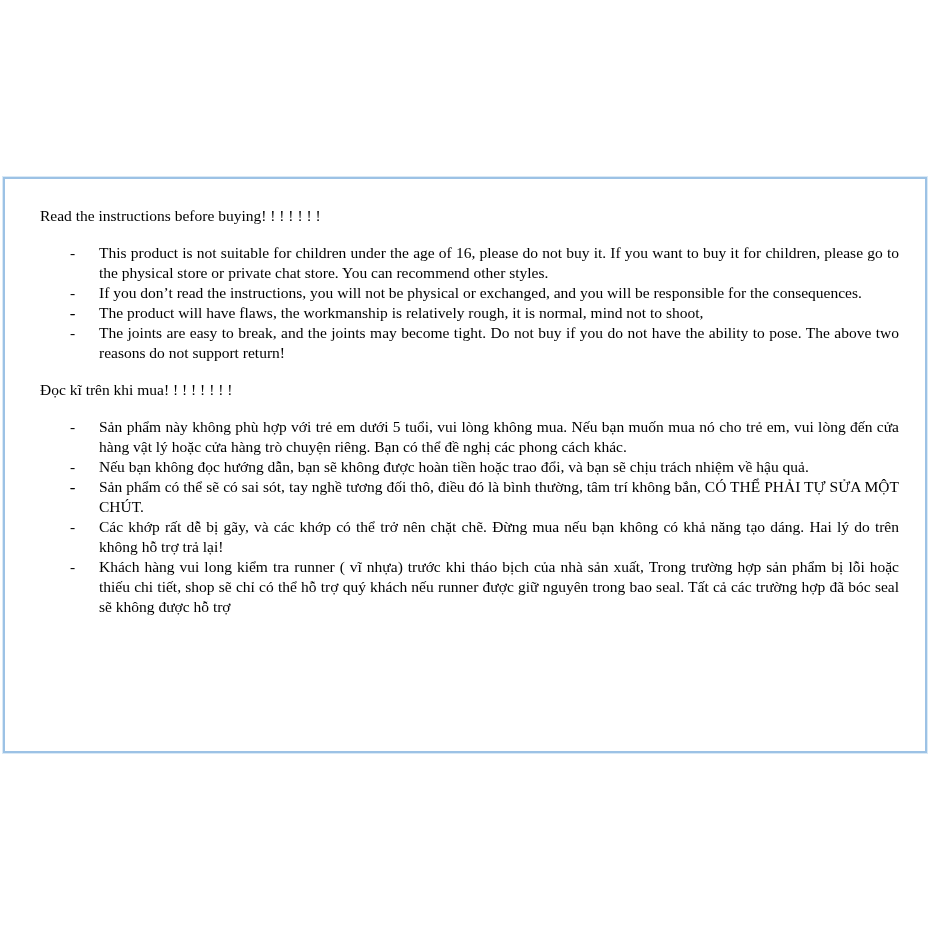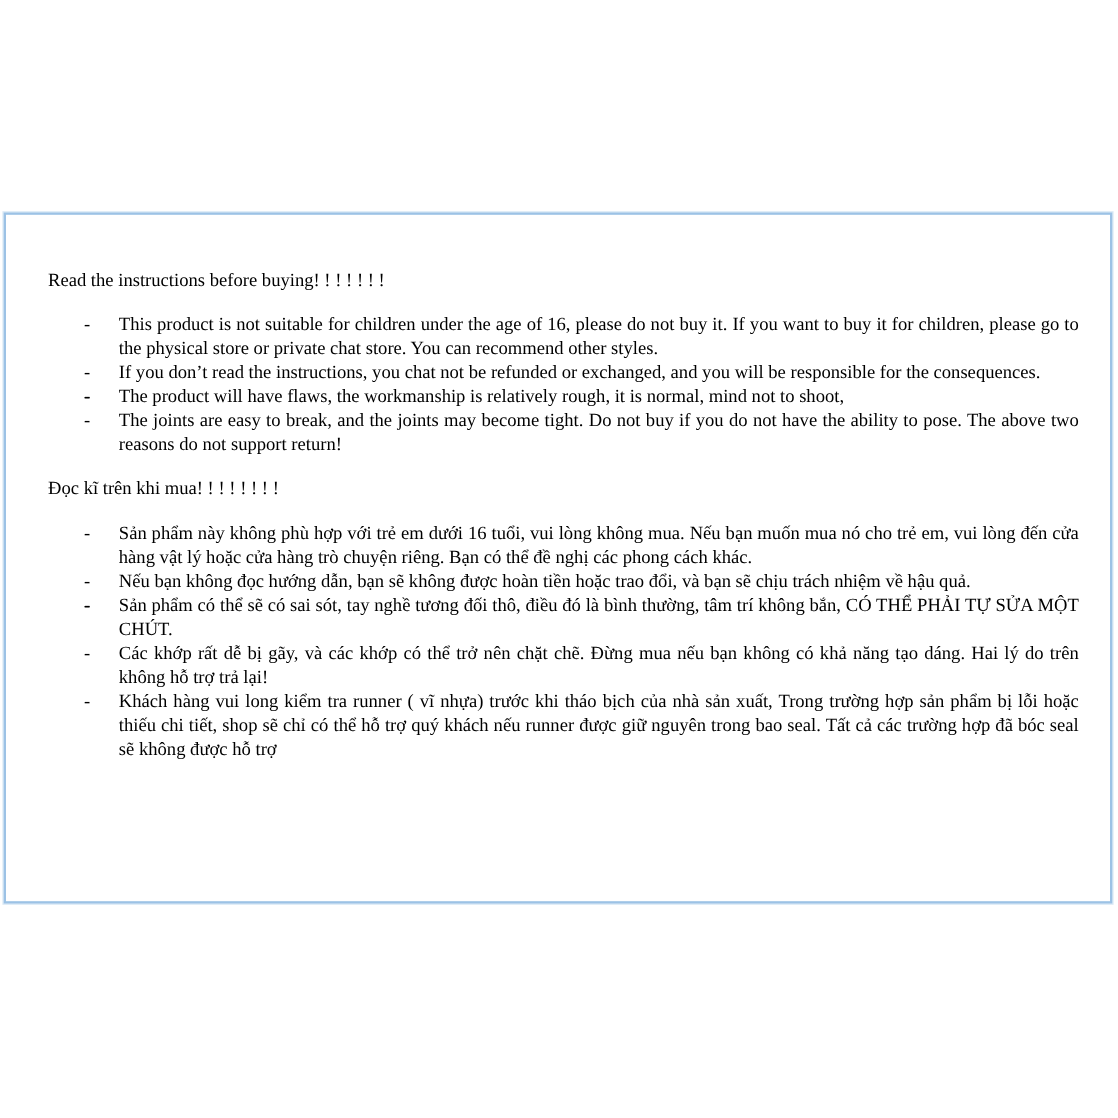--- a/index.html
+++ b/index.html
@@ -19,21 +19,21 @@
   .notice-box {
     position: absolute;
     left: 3px;
     top: 177px;
     width: 924px;
     height: 576px;
     box-sizing: border-box;
     background: #ffffff;
     border: 2px solid #9CC2E5;
     box-shadow: 0 0 0 1px #D9E9F6;
-    padding: 45px 26px 0 35px;
+    padding: 27px 26px 0 35px;
     font-size: 15.5px;
     line-height: 20px;
   }
   .heading {
     margin: 0;
     text-align: left;
     white-space: pre-wrap;
   }
   .bullets {
     list-style: none;
@@ -67,41 +67,41 @@
 
     <p class="heading">Read the instructions before buying! ! ! ! ! ! !</p>
 
     <ul class="bullets">
       <li class="bullet-item">
         <span class="dash">-</span>
         <span>This product is not suitable for children under the age of 16, please do not buy it. If you want to buy it for children, please go to the physical store or private chat store. You can recommend other styles.</span>
       </li>
       <li class="bullet-item">
         <span class="dash">-</span>
-        <span>If you don’t read the instructions, you chat not be refunded or exchanged, and you will be responsible for the consequences.</span>
+        <span>If you don’t read the instructions, you will not be physical or exchanged, and you will be responsible for the consequences.</span>
       </li>
       <li class="bullet-item">
         <span class="dash">-</span>
       </li>
       <li class="bullet-item">
         <span class="dash">-</span>
         <span>The product will have flaws, the workmanship is relatively rough, it is normal, mind not to shoot,</span>
       </li>
       <li class="bullet-item">
         <span class="dash">-</span>
         <span>The joints are easy to break, and the joints may become tight. Do not buy if you do not have the ability to pose. The above two reasons do not support return!</span>
       </li>
     </ul>
 
     <p class="heading">Đọc kĩ trên khi mua! ! ! ! ! ! ! !</p>
 
     <ul class="bullets">
       <li class="bullet-item">
         <span class="dash">-</span>
-        <span>Sản phẩm này không phù hợp với trẻ em dưới 16 tuổi, vui lòng không mua. Nếu bạn muốn mua nó cho trẻ em, vui lòng đến cửa hàng vật lý hoặc cửa hàng trò chuyện riêng. Bạn có thể đề nghị các phong cách khác.</span>
+        <span>Sản phẩm này không phù hợp với trẻ em dưới 5 tuổi, vui lòng không mua. Nếu bạn muốn mua nó cho trẻ em, vui lòng đến cửa hàng vật lý hoặc cửa hàng trò chuyện riêng. Bạn có thể đề nghị các phong cách khác.</span>
       </li>
       <li class="bullet-item">
         <span class="dash">-</span>
         <span>Nếu bạn không đọc hướng dẫn, bạn sẽ không được hoàn tiền hoặc trao đổi, và bạn sẽ chịu trách nhiệm về hậu quả.</span>
       </li>
       <li class="bullet-item">
         <span class="dash">-</span>
       </li>
       <li class="bullet-item">
         <span class="dash">-</span>

